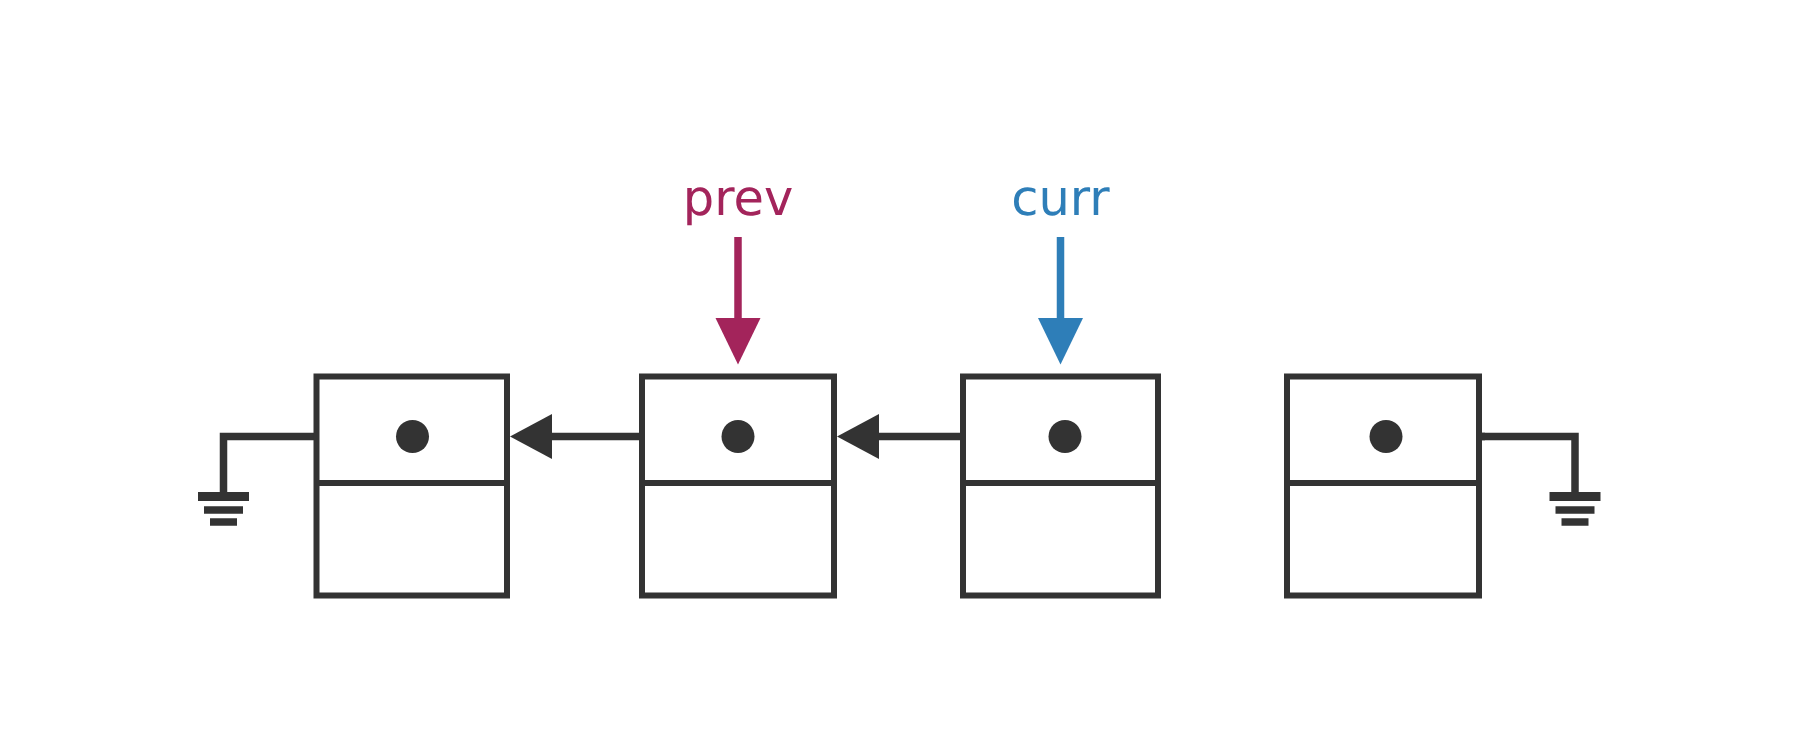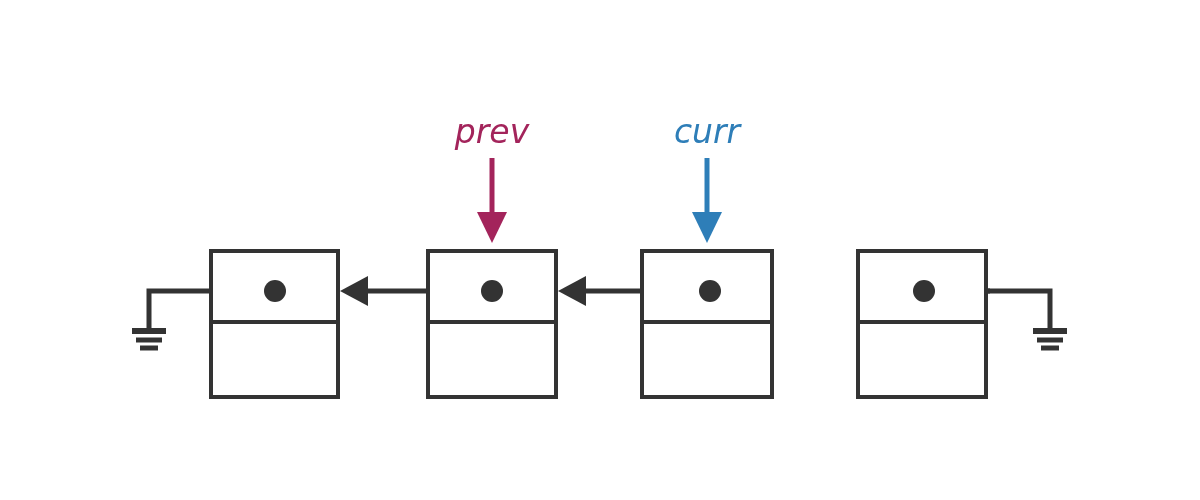--- a/index.html
+++ b/index.html
@@ -11,21 +11,20 @@
     width: 1200px;
     height: 500px;
     overflow: hidden;
     font-family: "DejaVu Sans", "Liberation Sans", sans-serif;
   }
   #diagram-root {
     position: relative;
     width: 1200px;
     height: 500px;
     background: #ffffff;
-    font-style: italic;
   }
   #diagram-svg {
     position: absolute;
     top: 0;
     left: 0;
     width: 1200px;
     height: 500px;
     display: block;
   }
   .node-box-rect {

